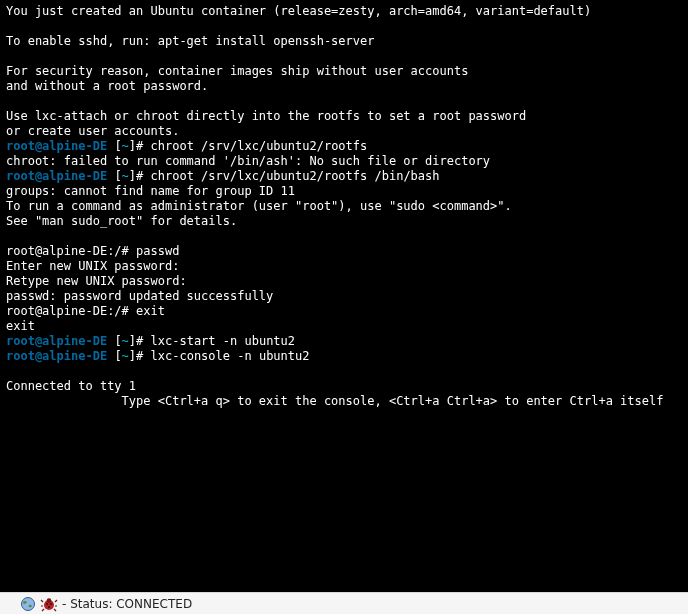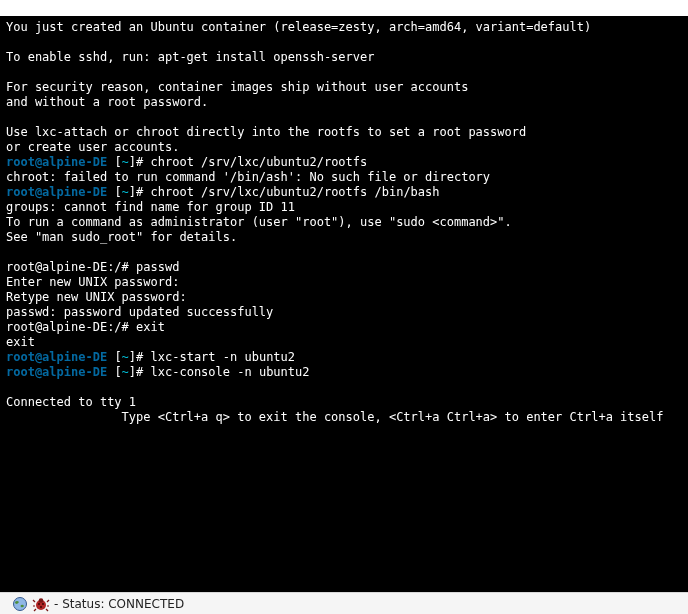--- a/index.html
+++ b/index.html
@@ -8,34 +8,33 @@
   .terminal {
     flex: 1;
     background: #000;
     color: #fff;
     font-family: "DejaVu Sans Mono", "Liberation Mono", Menlo, Consolas, monospace;
     font-size: 12px;
     line-height: 15px;
     padding: 4px 6px;
     white-space: pre;
     overflow: hidden;
-    margin-top: 16px;
   }
   .line { display: block; }
   .prompt-user { color: #0369a1; font-weight: bold; }
   .prompt-tilde { color: #00bcd4; }
   .prompt-rest { color: #fff; }
   .statusbar {
     height: 22px;
     background: #f5f5f5;
     border-top: 1px solid #d9d9d9;
     display: flex;
     align-items: center;
     gap: 4px;
-    padding: 0 12px;
+    padding: 0 20px;
     font-family: "DejaVu Sans", Arial, sans-serif;
     font-size: 12px;
     color: #222;
     text-align: center;
   }
   .statusbar svg { display: block; }
 </style>
 </head>
 <body>
 

